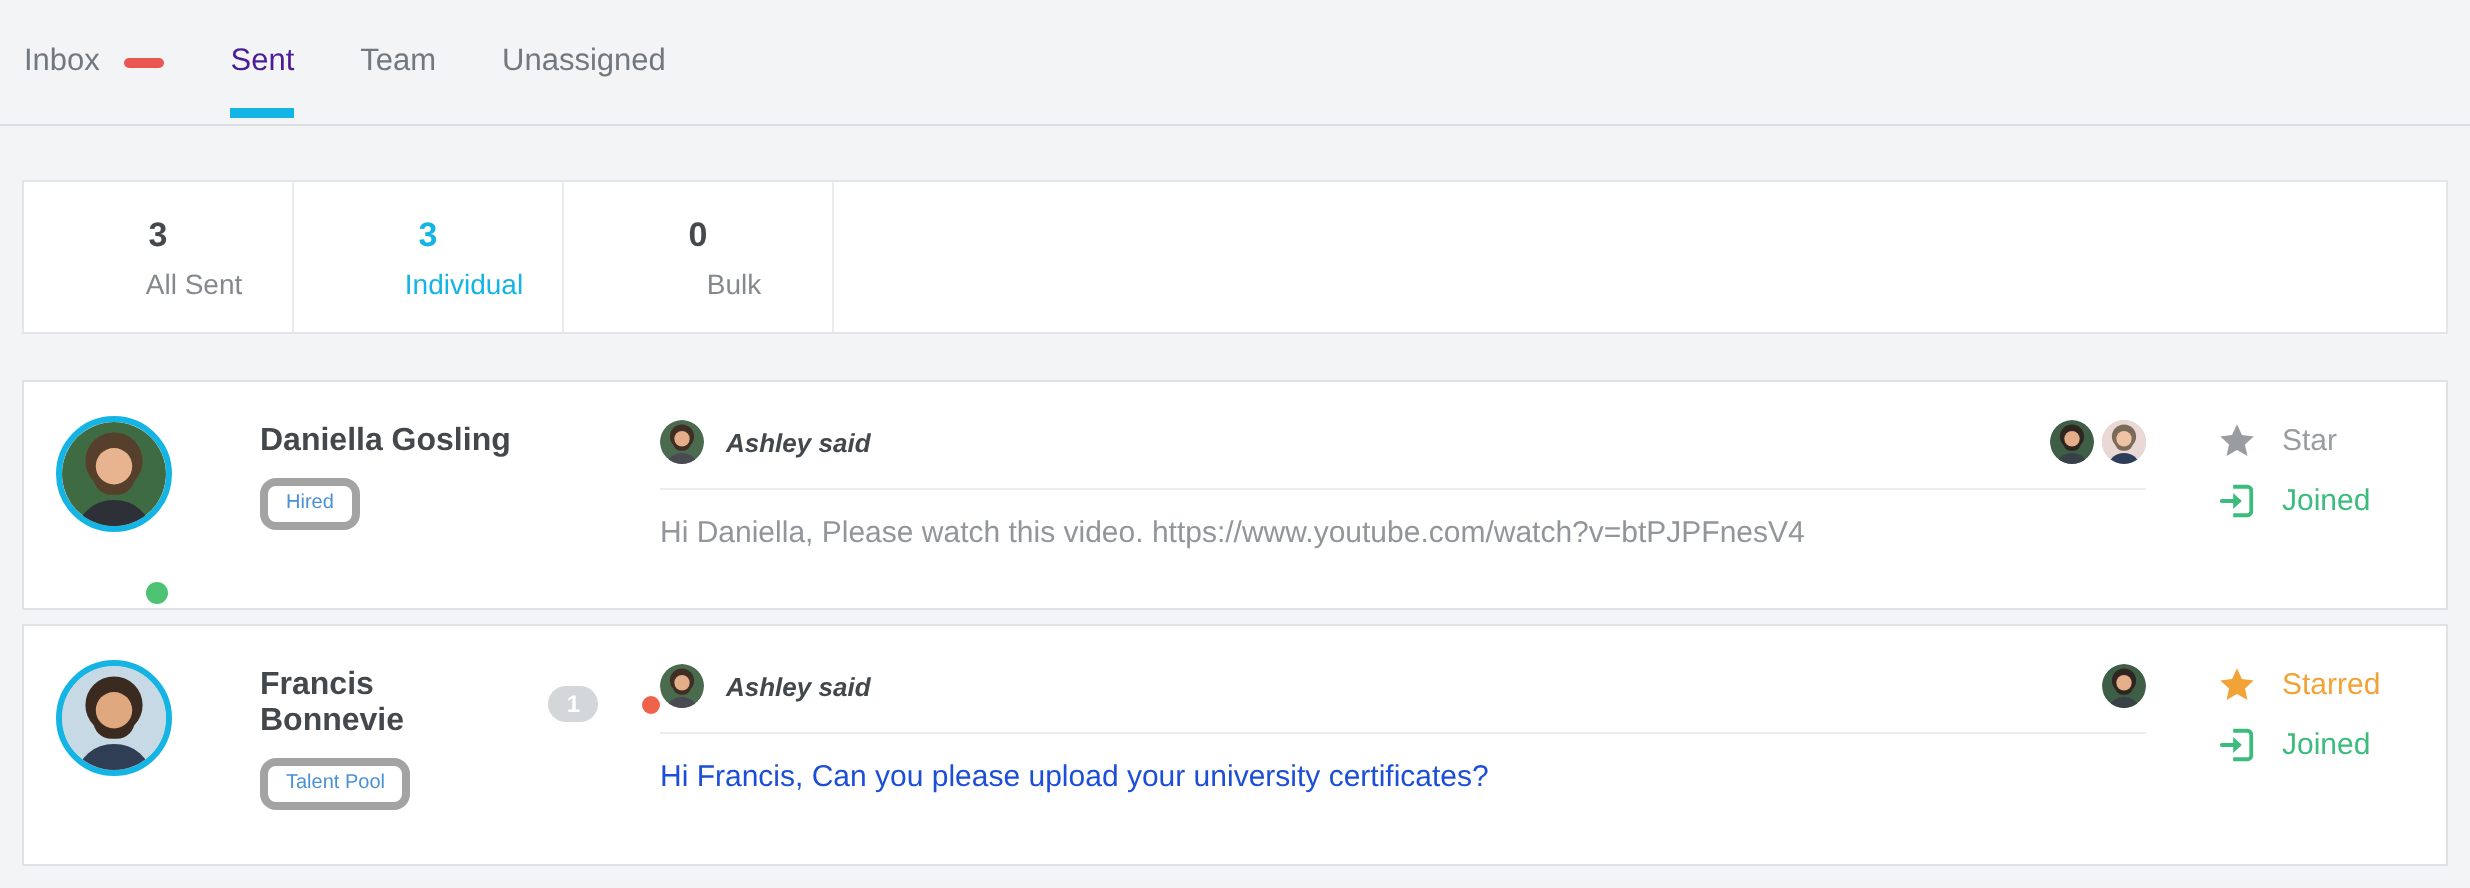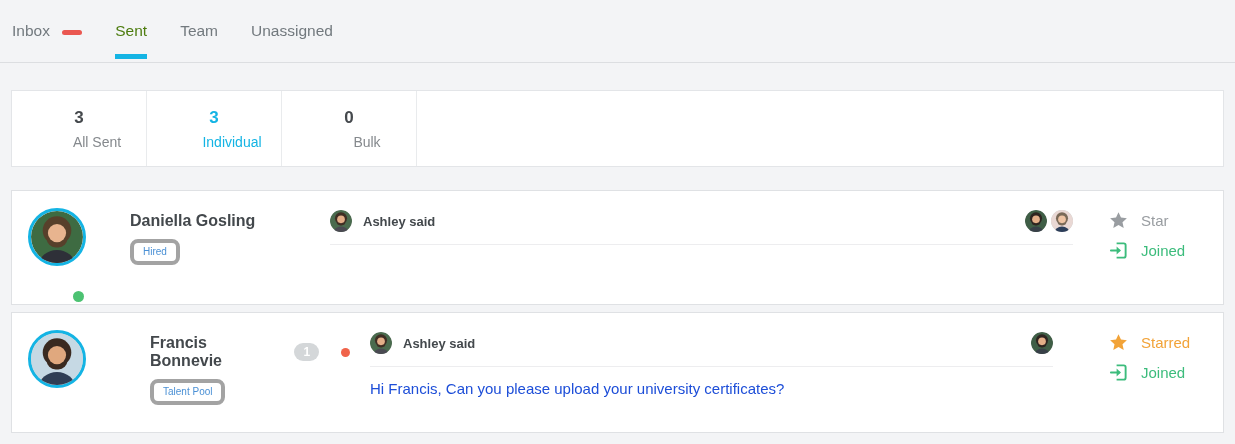--- a/index.html
+++ b/index.html
@@ -21,21 +21,21 @@
   .nav-item {
     display:inline-block;
     position:relative;
     margin-right:33px;
     padding-bottom:18px;
     font-size:15.5px;
     color:#72797e;
     cursor:pointer;
     vertical-align:top;
   }
-  .nav-item.active { color:#4d7c0f;text-align:right; }
+  .nav-item.active { color:#4c1d95;text-align:right; }
   .nav-item.active::after {
     content:"";
     position:absolute;
     left:0; right:0; bottom:-1px;
     height:5px;
     background:#14b4e4;
   }
   .count-pill {
     display:inline-block;
     background:#ea5751;
@@ -74,21 +74,21 @@
   .list { margin:23px 11px 0; }
   .row {
     background:#fff;
     border:1px solid #dfe1e4;
     display:flex;
     padding:17px 0 0 16px;
     height:115px;
     margin-bottom:7px;
     cursor:pointer;
   }
-  .row:last-child { height:121px; margin-bottom:0;gap:20px; }
+  .row:last-child { height:121px; margin-bottom:0; }
 
   .avatar-wrap { width:58px; margin-right:44px; position:relative; flex:none; }
   .avatar-big {
     width:58px; height:58px;
     border-radius:50%;
     border:3px solid #14b4e4;
     overflow:hidden;
     background:#ddd;
   }
   .avatar-big svg { display:block; }
@@ -130,21 +130,21 @@
   .msg { flex:1; padding-top:2px; min-width:0; }
   .msg-head { display:flex; align-items:center; }
   .avatar-sm {
     width:22px; height:22px;
     border-radius:50%;
     overflow:hidden;
     flex:none;
     background:#ccc;
   }
   .avatar-sm svg { display:block; }
-  .sender { font-size:13px; font-weight:700; color:#43484c; margin-left:11px; }
+  .sender { font-size:13px; font-weight:700; color:#43484c; margin-left:11px;font-style:italic; }
   .participants { margin-left:auto; display:flex; }
   .participants .avatar-sm { margin-left:4px; }
   .msg-divider { border:none; border-top:1px solid #ededef; margin:12px 0 0; }
   .msg-text {
     font-size:15px; color:#92969a;
     margin-top:13px;
     white-space:nowrap; overflow:hidden; text-overflow:ellipsis;
   }
   .msg-text.unread { color:#1d4ed8; }
 
@@ -237,20 +237,21 @@
     <circle cx="20" cy="20" r="20" fill="#e9d8d4"></circle>
     <circle cx="20" cy="15" r="11" fill="#7a6a58"></circle>
     <rect x="12" y="14" width="16" height="14" rx="7" fill="#7a6a58"></rect>
     <circle cx="20" cy="17" r="7" fill="#eec3a3"></circle>
     <path d="M6 42 a14 12 0 0 1 28 0 z" fill="#2c3e5a"></path>
   </svg>
               </span>
             </span>
       </div>
       <hr class="msg-divider">
+      <div class="msg-text">Hi Daniella, Please watch this video. https://www.youtube.com/watch?v=btPJPFnesV4</div>
     </div>
     <div class="actions">
       <div class="action star-action">
         <span class="icon">
           <svg viewBox="0 0 20 20" width="19" height="19">
                 <path class="star-path" d="M10 1.2 12.6 6.9 18.8 7.6 14.2 11.8 15.5 17.9 10 14.8 4.5 17.9 5.8 11.8 1.2 7.6 7.4 6.9z" fill="#999da1"></path>
               </svg>
         </span>
         <span class="action-label">Star</span>
       </div>

